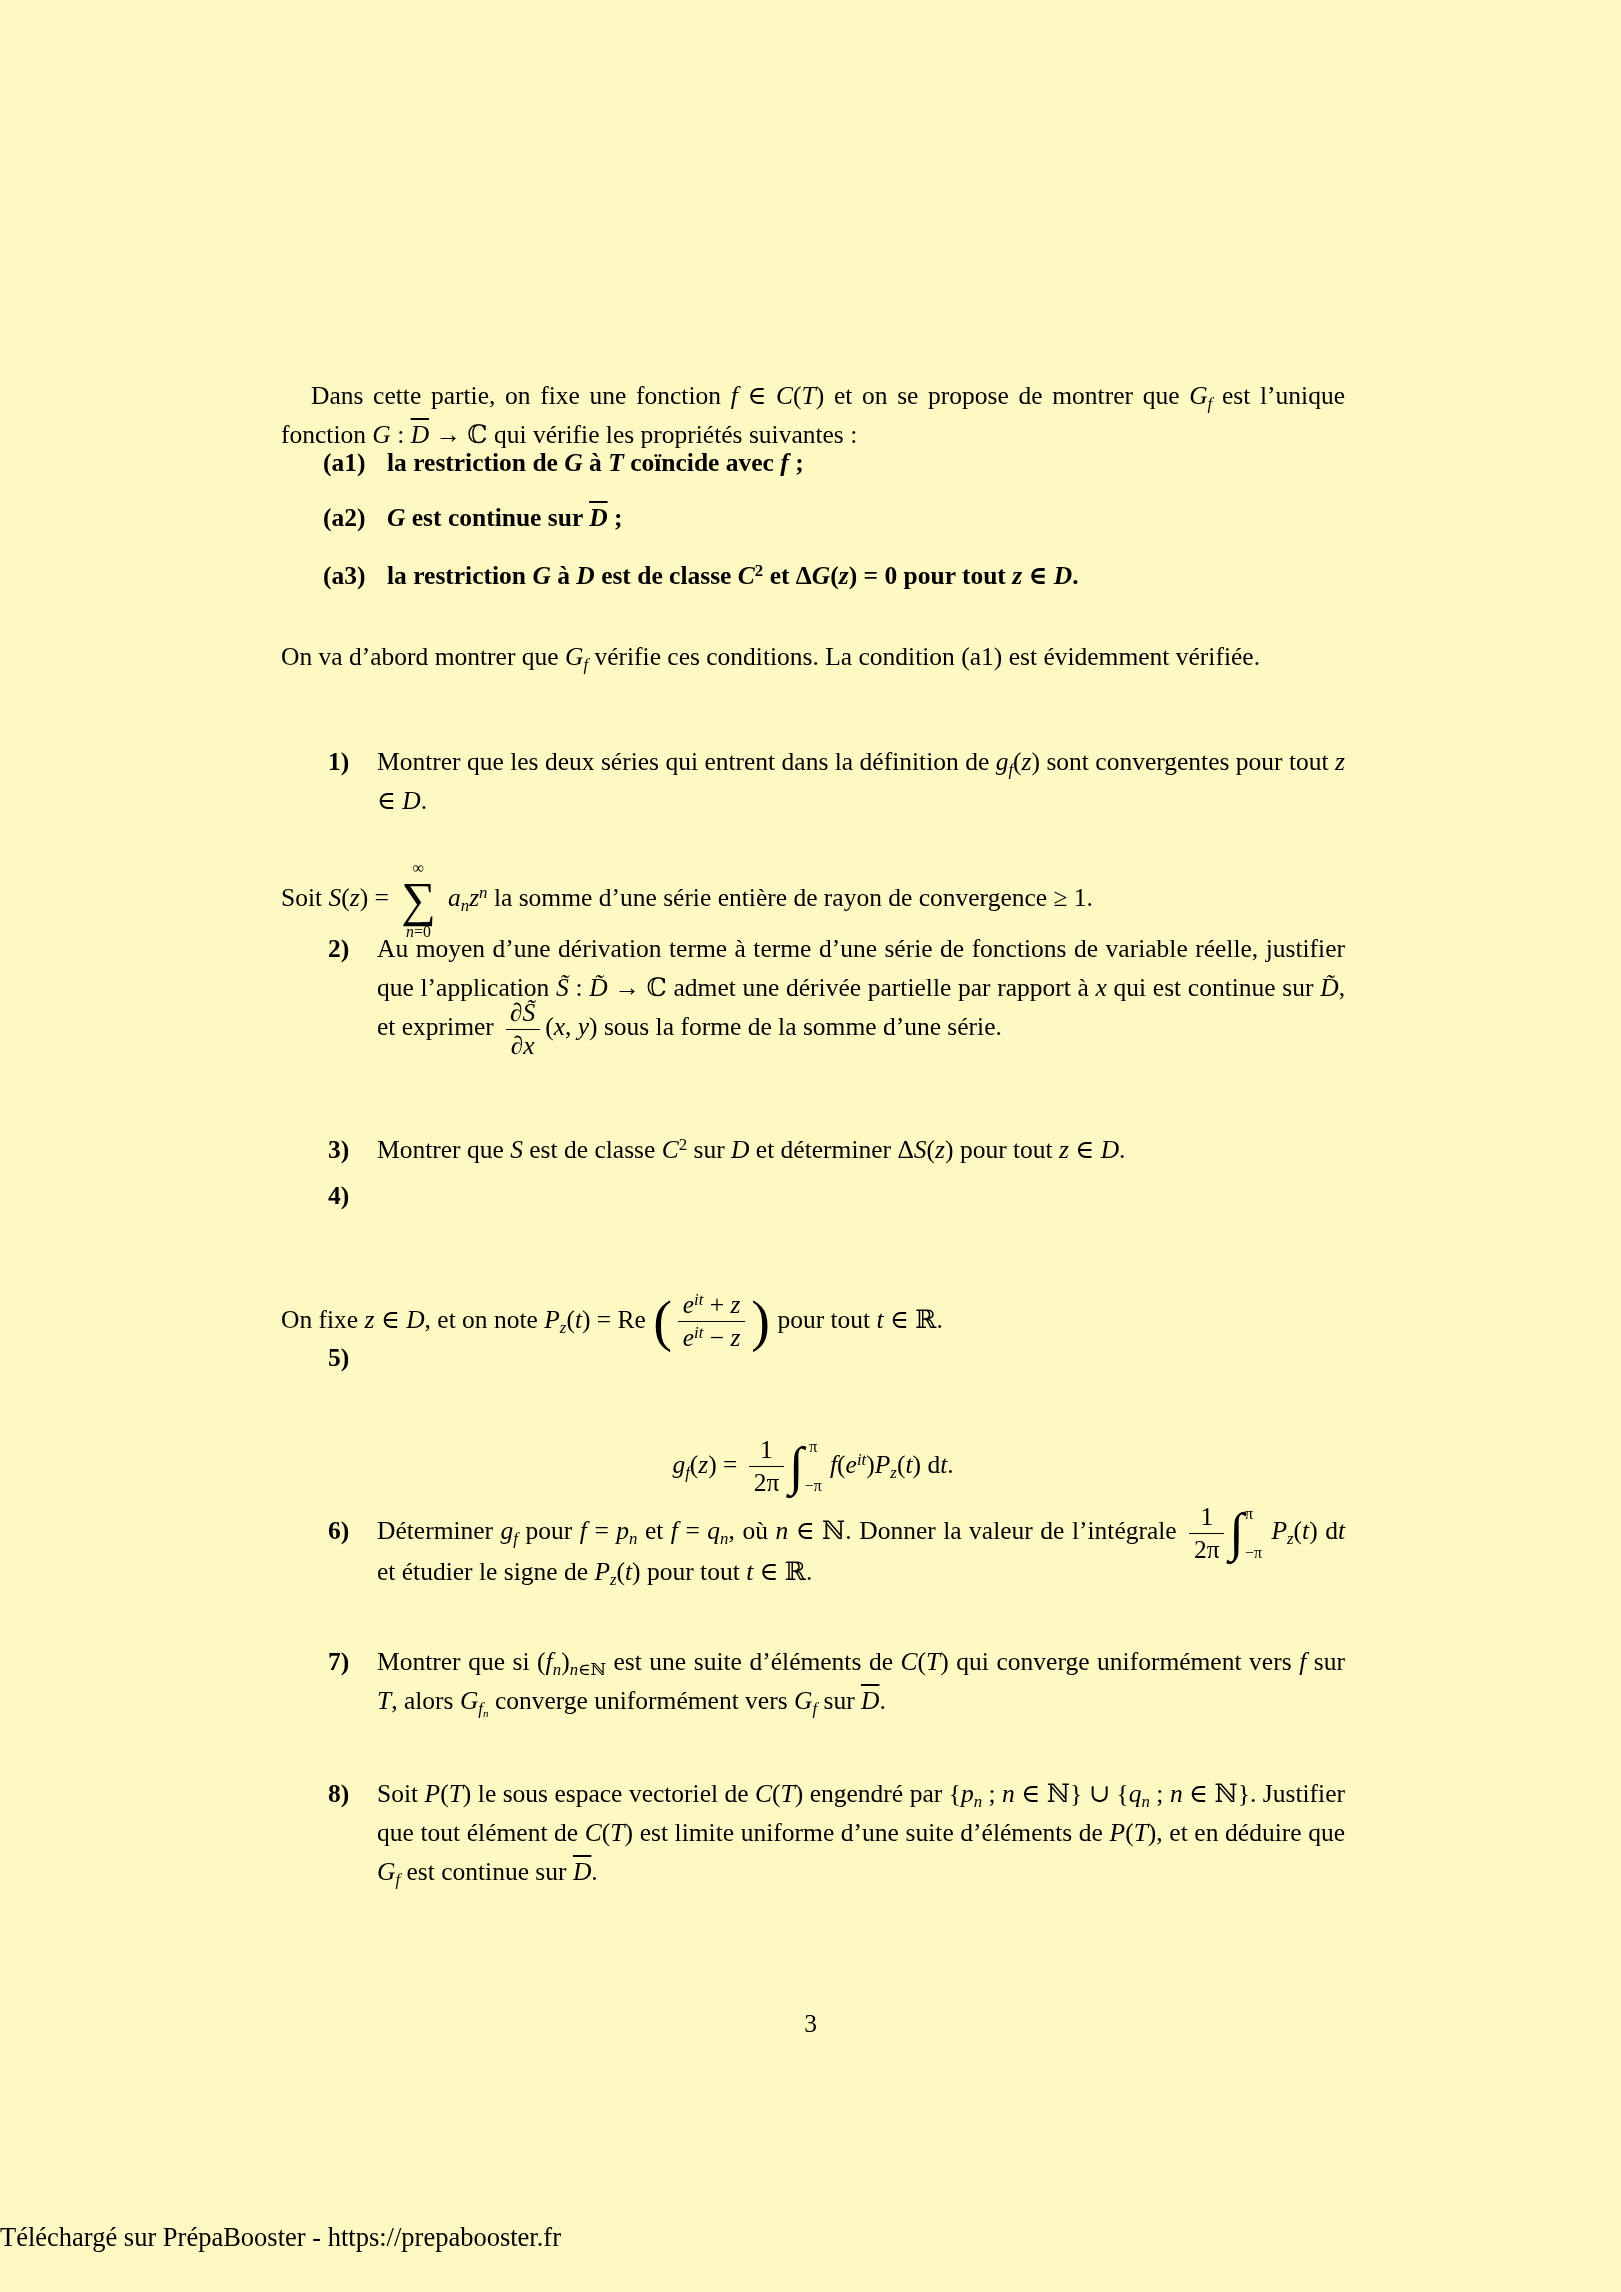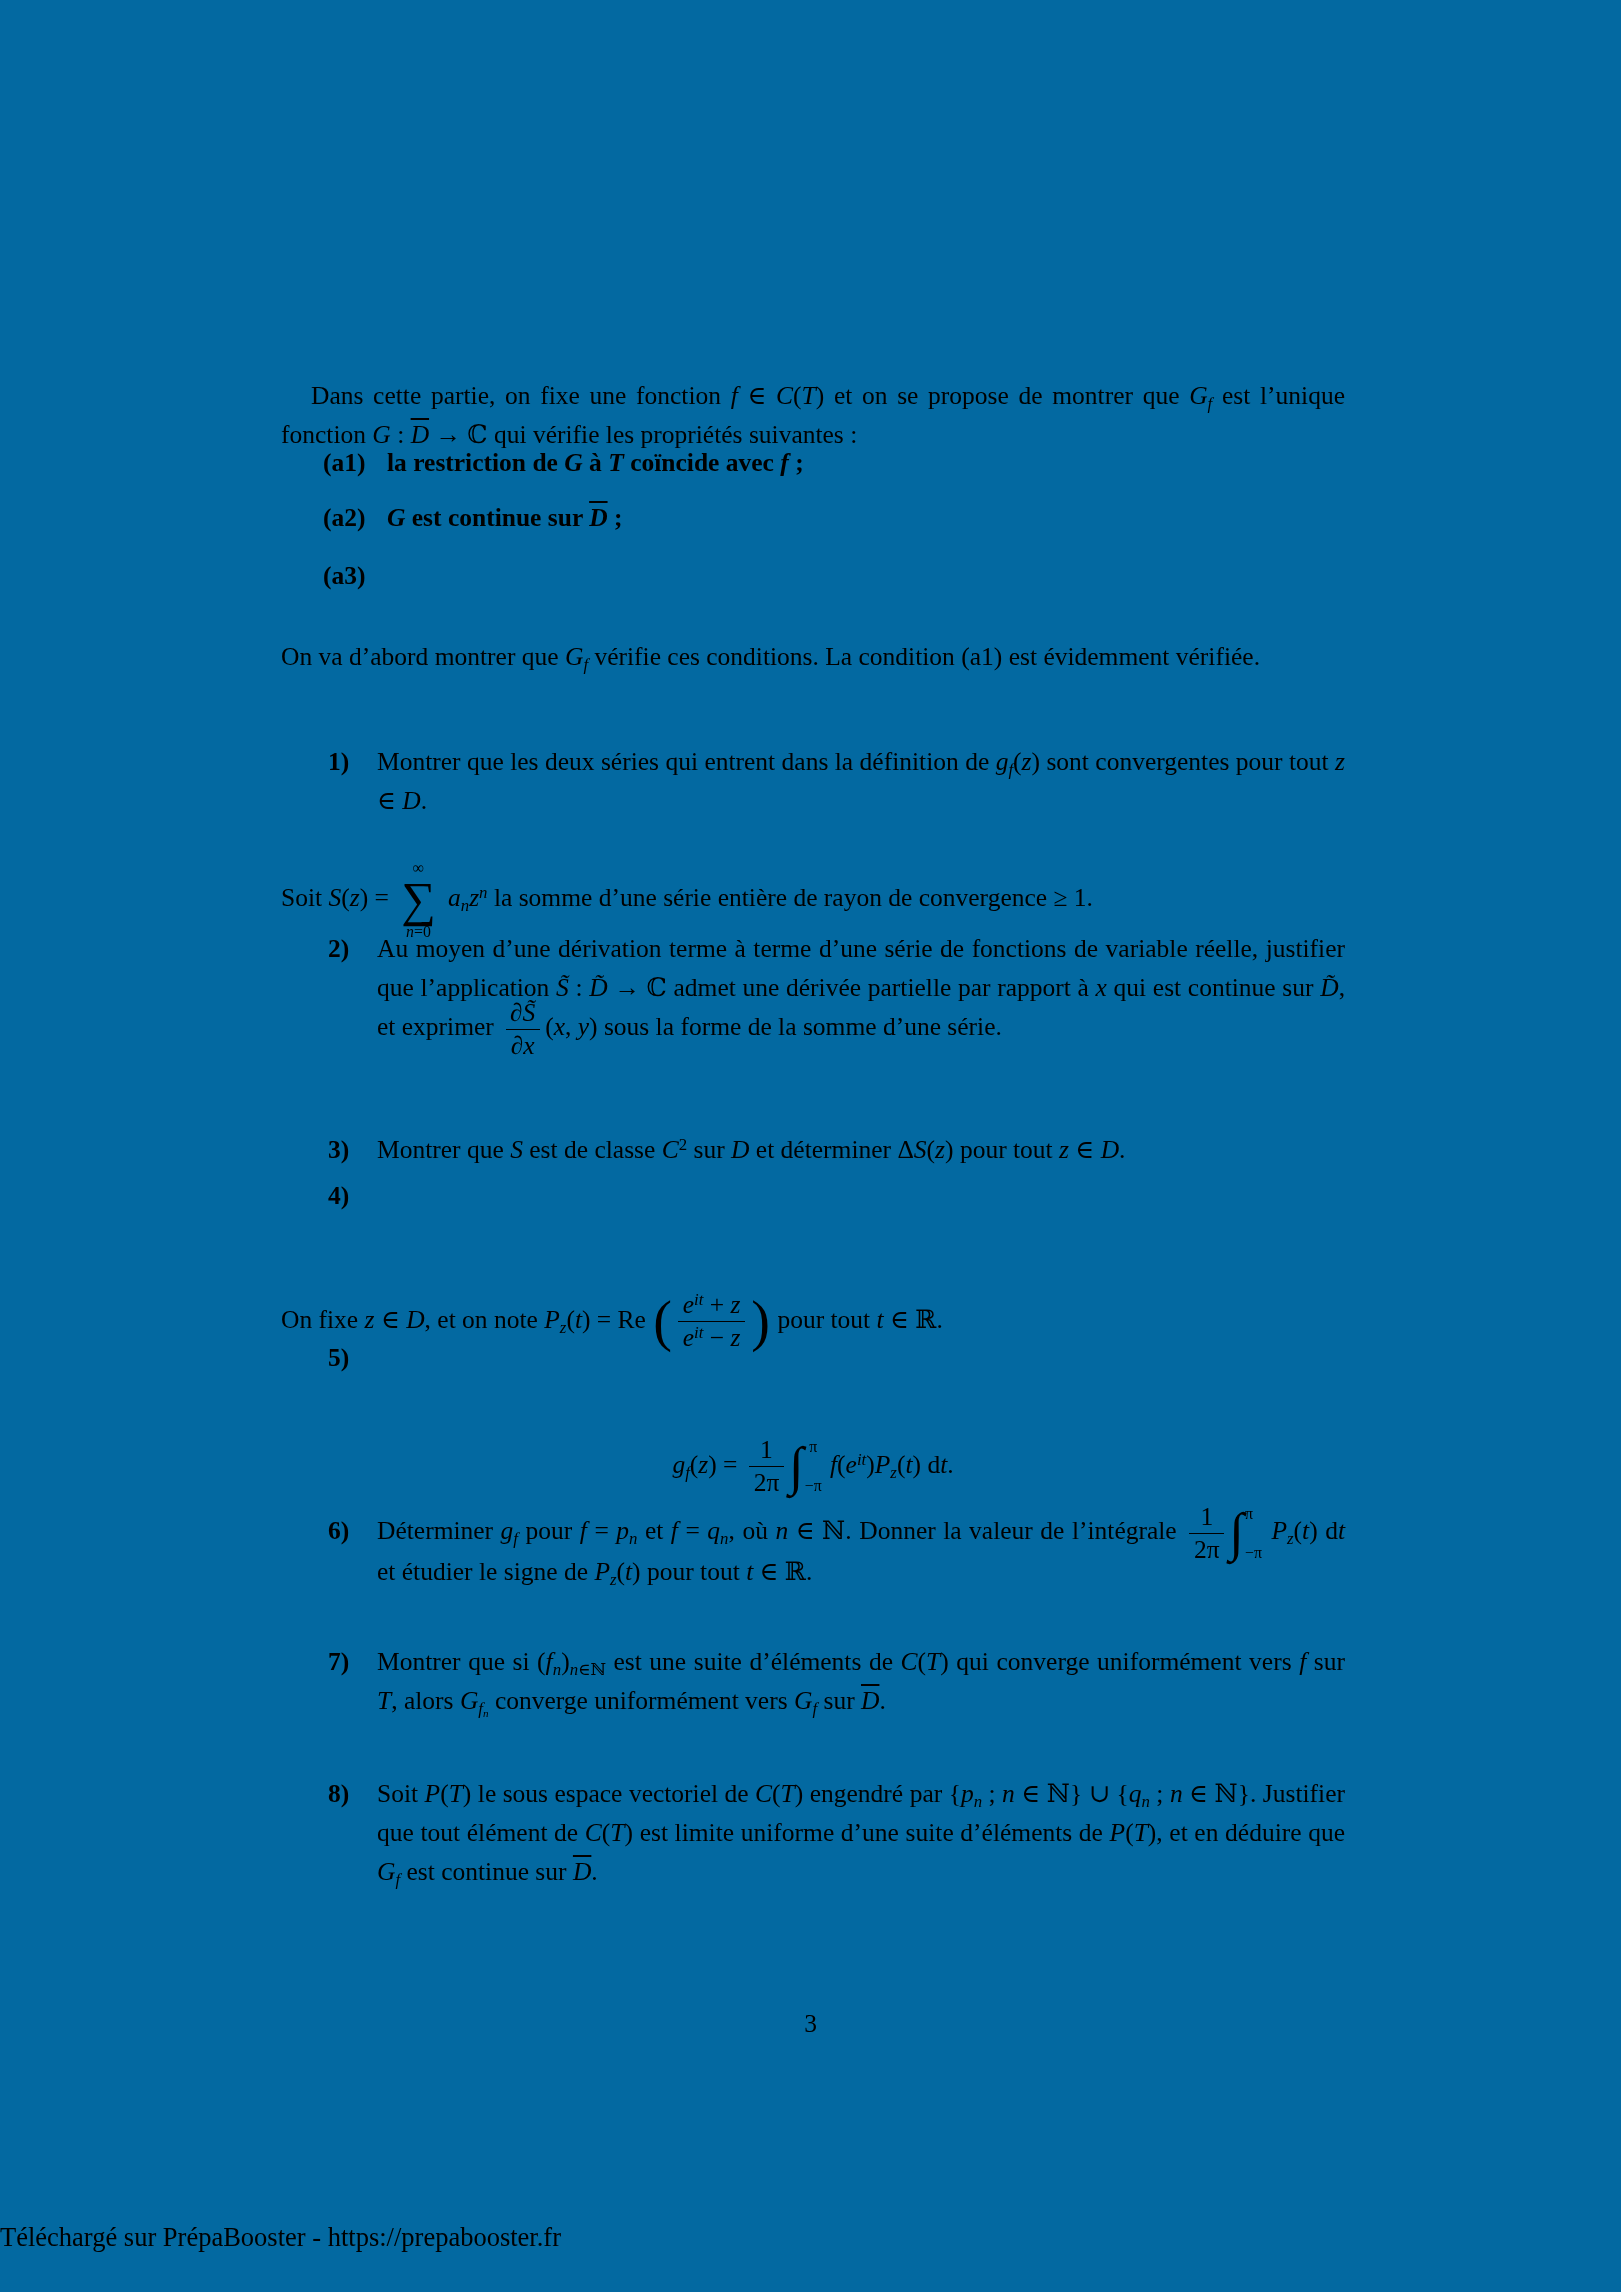--- a/index.html
+++ b/index.html
@@ -1,16 +1,16 @@
 <!DOCTYPE html>
 <html><head>
 <meta charset="utf-8">
 <style>
   html,body{margin:0;padding:0;background:#ffffff;}
-  .page{position:relative;width:1621px;height:2293px;background:#0369a1;
+  .page{position:relative;width:1621px;height:2293px;background:#fef9c3;
         font-family:"Liberation Serif","DejaVu Serif",serif;font-size:25.5px;color:#000;overflow:hidden;}
   .content{position:absolute;left:281px;top:0;width:1064px;}
   .blk{position:absolute;left:0;right:0;line-height:39px;text-align:justify;}
   .indent{text-indent:30px;}
   .aitem{padding-left:106px;font-weight:bold;}
   .aitem .lbl{position:absolute;left:42px;}
   .nitem{padding-left:96px;}
   .nitem .lbl{position:absolute;left:47px;font-weight:700;}
   i{font-style:italic;}
   sub,sup{font-size:0.66em;line-height:0;}
@@ -48,20 +48,21 @@
     <div class="blk aitem" style="top:443px">
       <span class="lbl">(a1)</span>
       <span>la restriction de <i>G</i> à <i>T</i> coïncide avec <i>f</i> ;</span>
     </div>
     <div class="blk aitem" style="top:498px">
       <span class="lbl">(a2)</span>
       <span><i>G</i> est continue sur <span class="ov"><i>D</i></span> ;</span>
     </div>
     <div class="blk aitem" style="top:556px">
       <span class="lbl">(a3)</span>
+      <span>la restriction <i>G</i> à <i>D</i> est de classe <i>C</i><sup>2</sup> et Δ<i>G</i>(<i>z</i>) = 0 pour tout <i>z</i> ∈ <i>D</i>.</span>
     </div>
 
     <p class="blk" style="top:611px">On va d’abord montrer que <i>G<sub>f</sub></i> vérifie ces conditions. La condition (a1) est évidemment vérifiée.</p>
 
     <div class="blk nitem" style="top:742px">
       <span class="lbl">1)</span>
       <span>Montrer que les deux séries qui entrent dans la définition de <i>g<sub>f</sub></i>(<i>z</i>) sont convergentes pour tout <i>z</i> ∈ <i>D</i>.</span>
     </div>
 
     <p class="blk" style="top:833px">Soit <i>S</i>(<i>z</i>) = <span class="mop">

